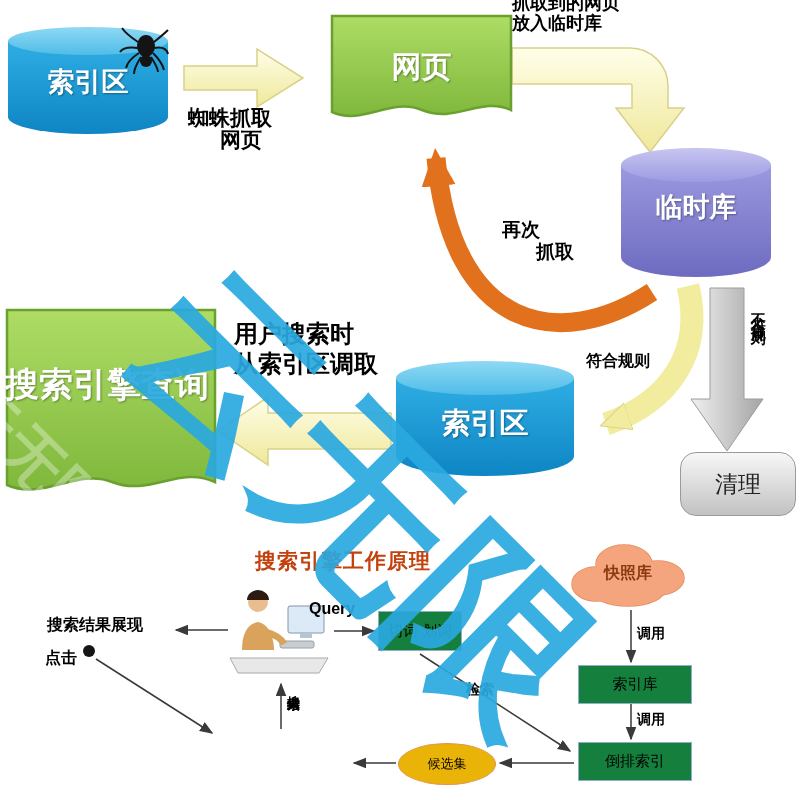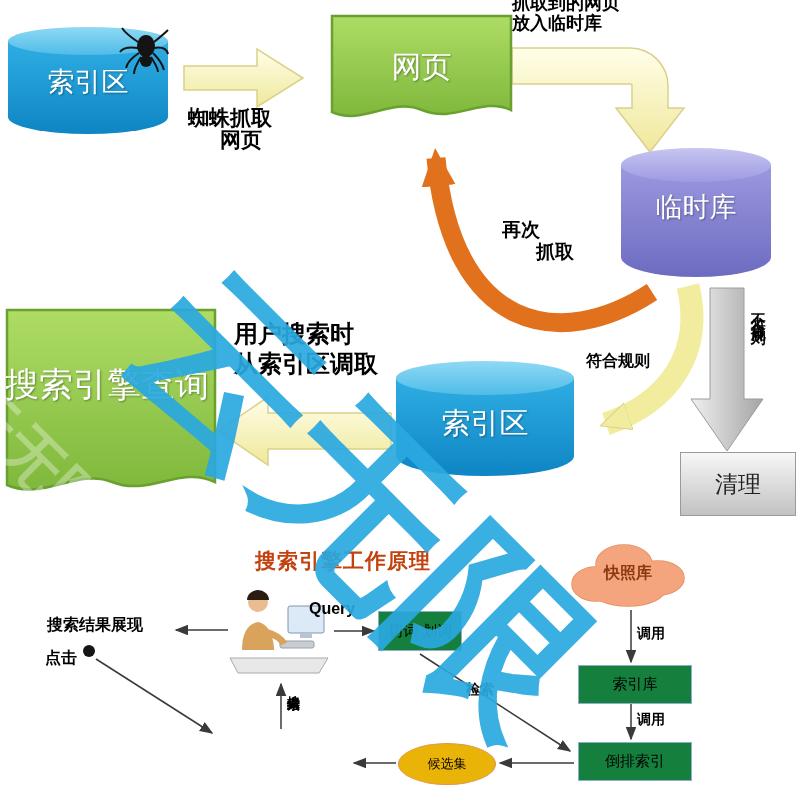--- a/index.html
+++ b/index.html
@@ -2,27 +2,27 @@
 <html><head>
 <meta charset="utf-8">
 <style>
   html,body{margin:0;padding:0;background:#fff;}
   .stage{position:relative;width:800px;height:800px;background:#fff;overflow:hidden;
          font-family:"Liberation Sans","DejaVu Sans",sans-serif;}
   svg.shape{position:absolute;z-index:10;}
   .connectors{position:absolute;left:0;top:0;z-index:5;}
   .lbl{position:absolute;z-index:20;color:#000;font-weight:bold;white-space:nowrap;line-height:1.15;}
   .lbl.n{font-weight:bold;}
-  .cyl-label,.page-label{position:absolute;z-index:20;color:#fff;font-weight:normal;text-align:center;
+  .cyl-label,.page-label{position:absolute;z-index:20;color:#fff;font-weight:bold;text-align:center;
          text-shadow:1px 1px 2px rgba(0,0,0,.35);white-space:nowrap;}
   .flowbox{position:absolute;z-index:10;background:#15803d;border:1.5px solid #8FAECC;
          display:flex;flex-direction:column;align-items:center;justify-content:center;
          font-size:15px;color:#000;text-align:center;line-height:1.35;}
   .cleanbox{position:absolute;z-index:10;background:linear-gradient(#F7F7F7,#C2C2C2);
-         border:1px solid #9A9A9A;border-radius:0;display:flex;align-items:center;justify-content:center;
+         border:1px solid #9A9A9A;border-radius:16px;display:flex;align-items:center;justify-content:center;
          font-size:23px;color:#222;}
   .oval{position:absolute;z-index:10;background:#eab308;border:1.5px solid #DE9550;border-radius:50%;
          display:flex;align-items:center;justify-content:center;font-size:13px;color:#000;}
   .vtext{writing-mode:vertical-rl;letter-spacing:4px;}
   .watermark{position:absolute;left:230px;top:240px;transform:rotate(45deg);transform-origin:0 0;
          font-size:185px;font-weight:bold;color:#2AA9E0;opacity:.92;z-index:60;line-height:1;
          white-space:nowrap;pointer-events:none;}
   .page-wm-clip{position:absolute;left:5px;top:308px;width:212px;height:208px;overflow:hidden;z-index:12;pointer-events:none;}
   .page-wm{position:absolute;left:-8px;top:55px;transform:rotate(45deg);transform-origin:0 0;
          font-size:62px;font-weight:bold;color:rgba(255,255,255,.33);white-space:nowrap;}

